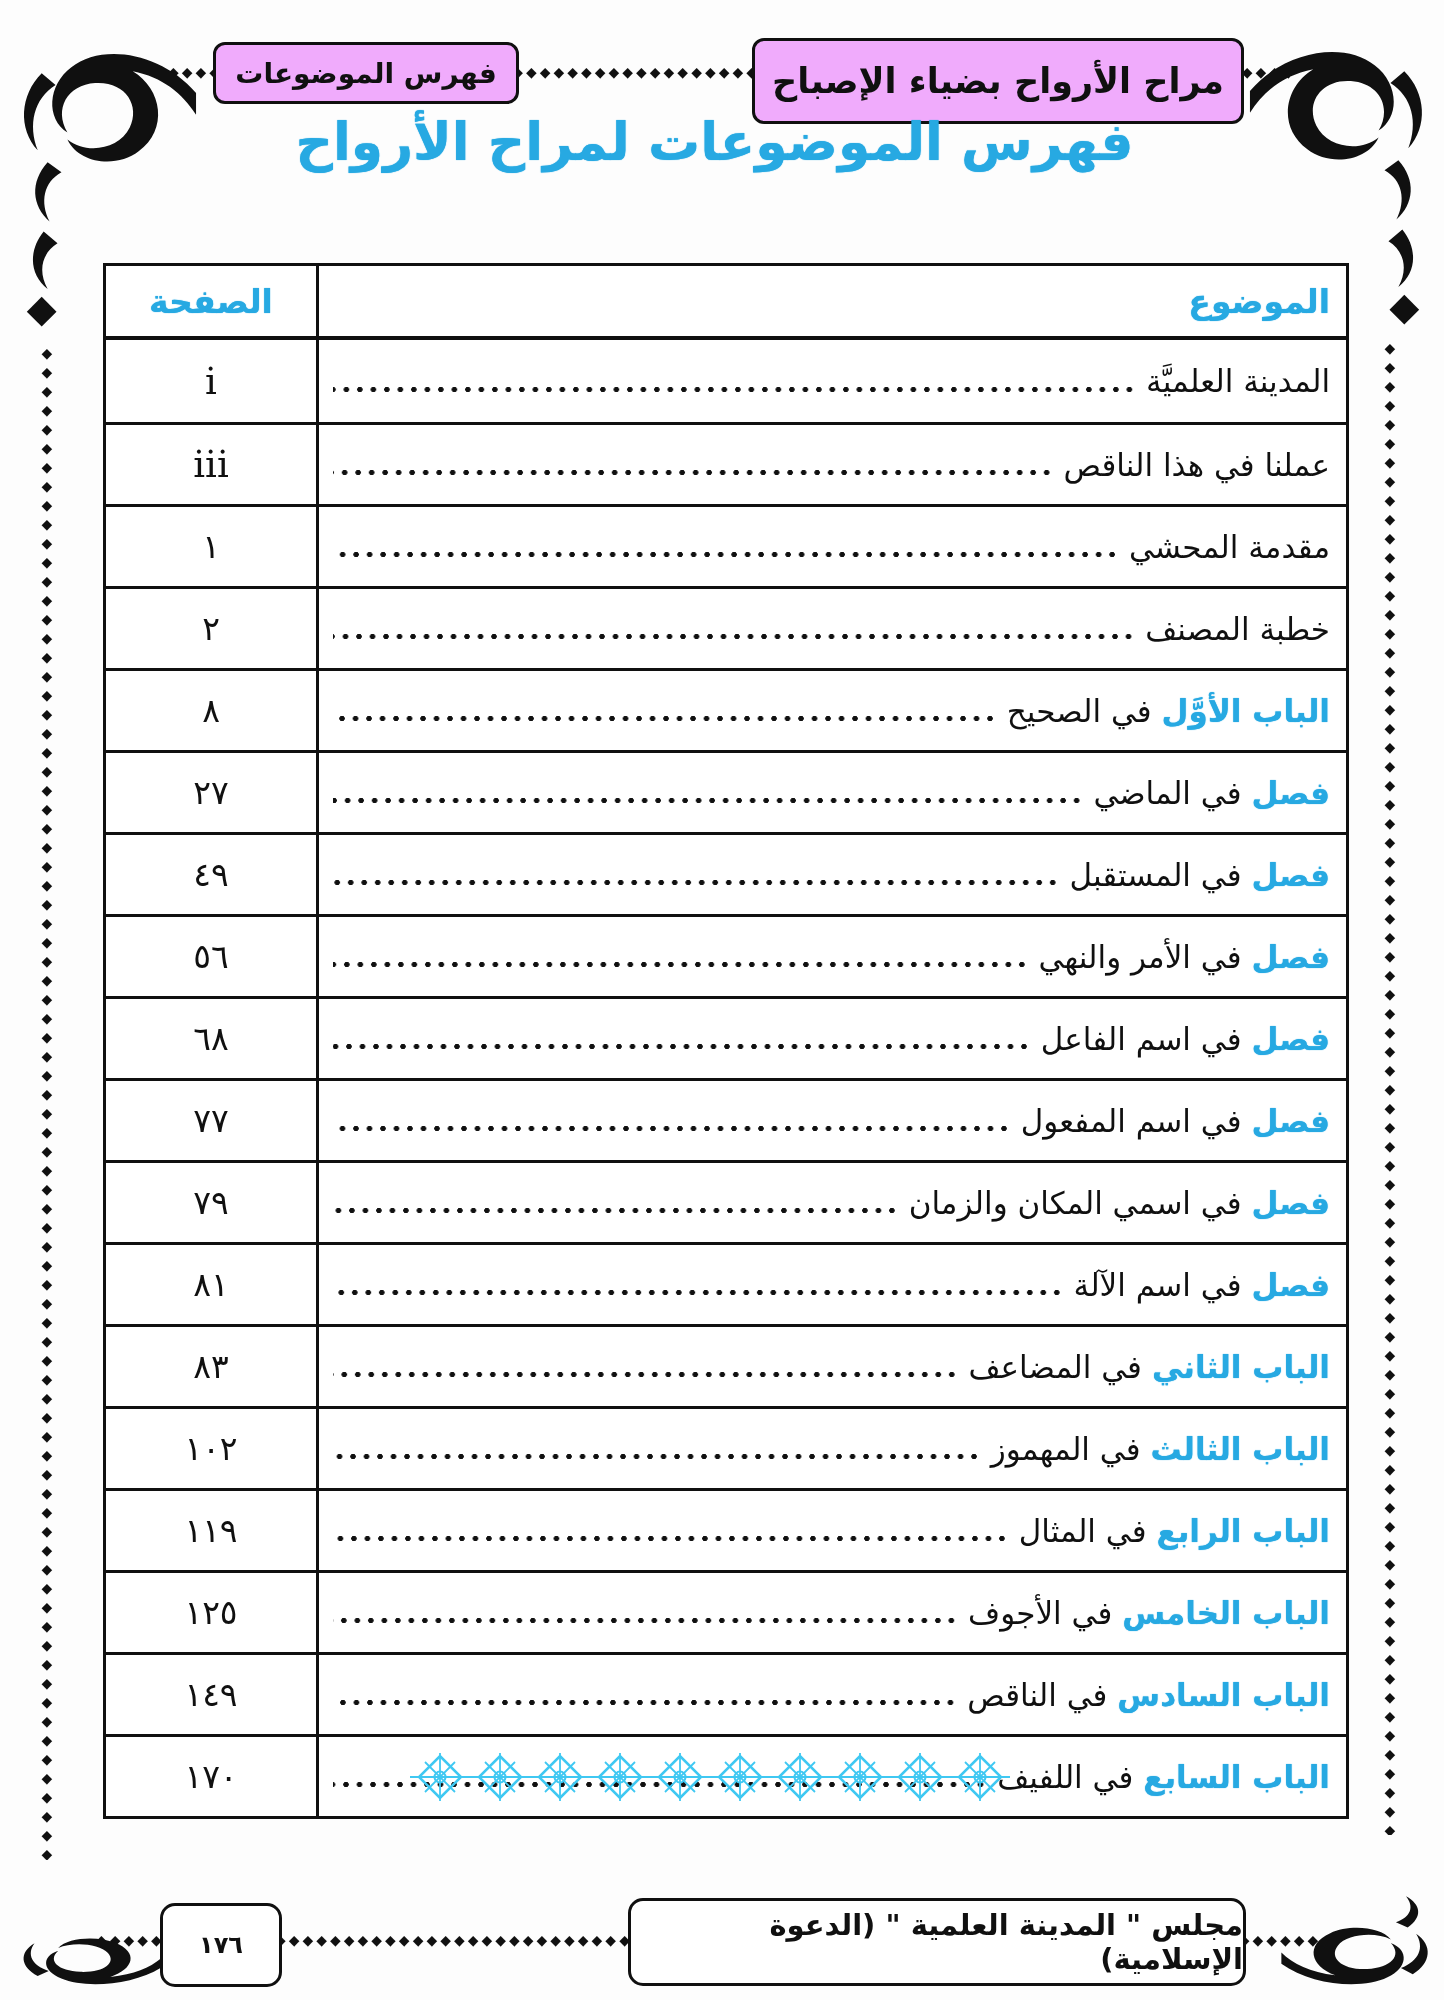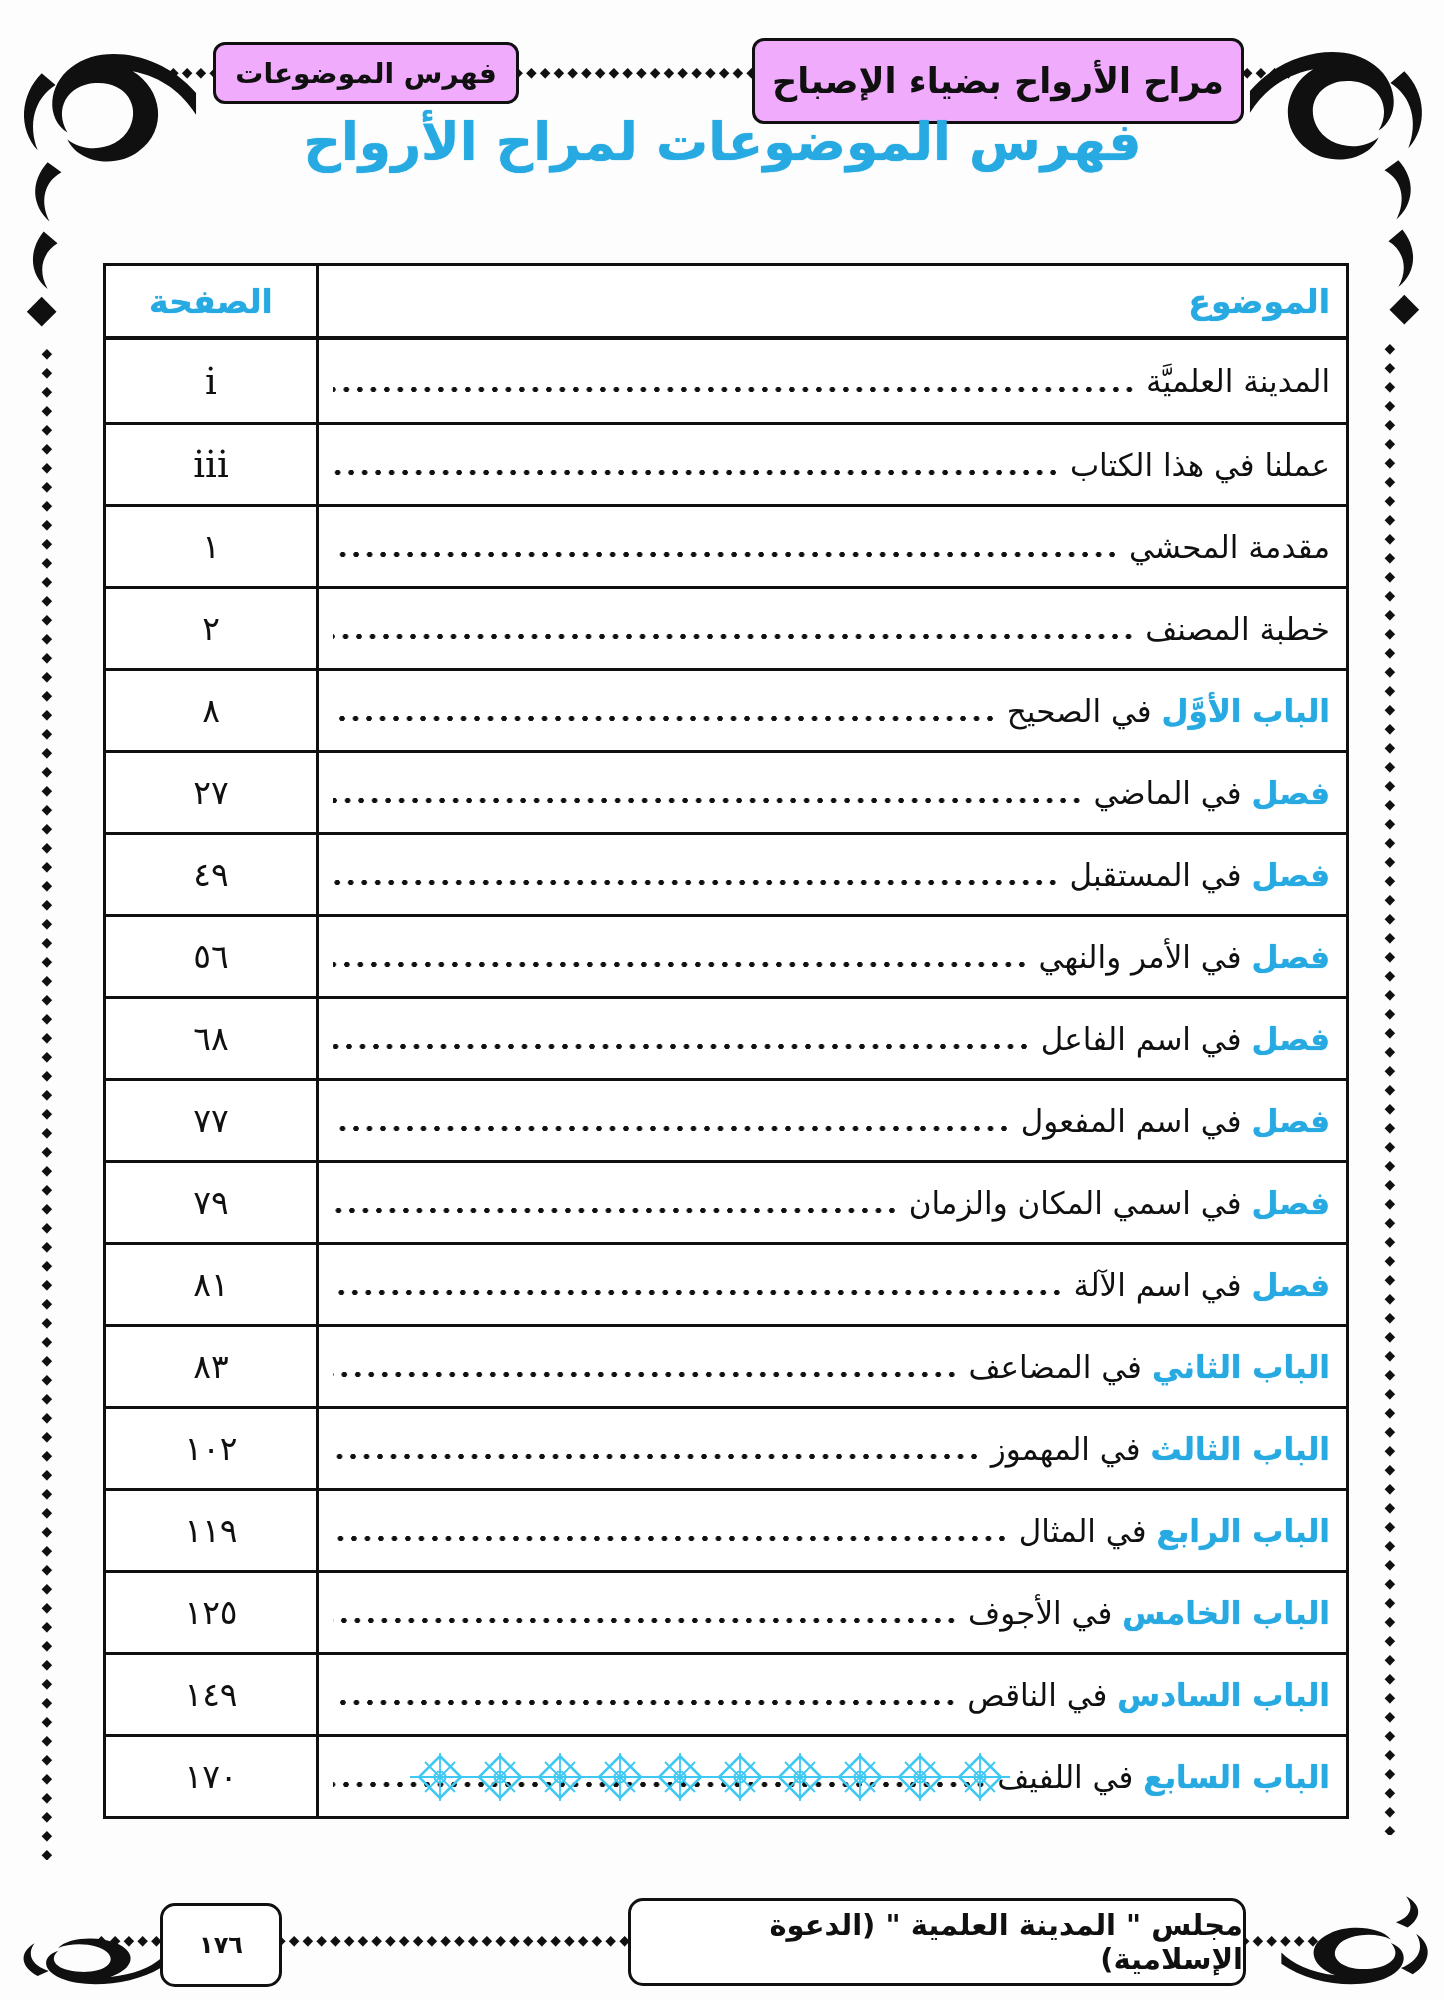--- a/index.html
+++ b/index.html
@@ -35,21 +35,21 @@
   
   .hbox{
     position:absolute;z-index:2;background:#f0abfc;border:3px solid var(--ink);
     border-radius:12px;display:flex;align-items:center;justify-content:center;
     font-weight:700;direction:rtl;
   }
   .book-title-box{left:752px;top:38px;width:492px;height:86px;font-size:35px;}
   .section-label-box{left:213px;top:42px;width:306px;height:62px;font-size:28px;}
   
   .main-title{
-    position:absolute;left:100px;top:112px;width:1245px;z-index:2;
+    position:absolute;left:92px;top:112px;width:1245px;z-index:2;
     text-align:center;direction:rtl;font-size:52px;font-weight:700;
     color:var(--accent);text-shadow:0 0 1px var(--accent);
   }
   
   .toc{
     position:absolute;left:87px;top:263px;width:1246px;z-index:2;
     background:#fff;border:3px solid var(--ink);margin-left:16px;
   }
   .hrow{display:grid;grid-template-columns:213px 1fr;height:74px;border-bottom:4px solid var(--ink);}
   .hpage{
@@ -146,21 +146,21 @@
       <span class="leader"></span>
     </div>
   </div>
 
   <div class="trow">
     <div class="pcell">
       <span class="roman">iii</span>
     </div>
     <div class="tcell">
 
-      <span class="rest">عملنا في هذا الكتاب</span>
+      <span class="rest">عملنا في هذا الناقص</span>
       <span class="leader"></span>
     </div>
   </div>
 
   <div class="trow">
     <div class="pcell">
       <span>١</span>
     </div>
     <div class="tcell">
 

